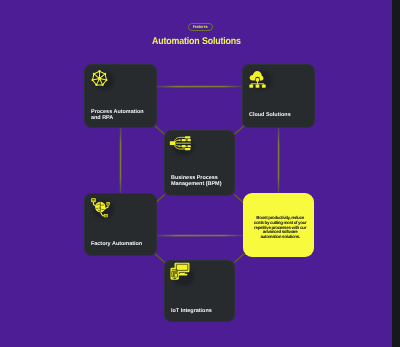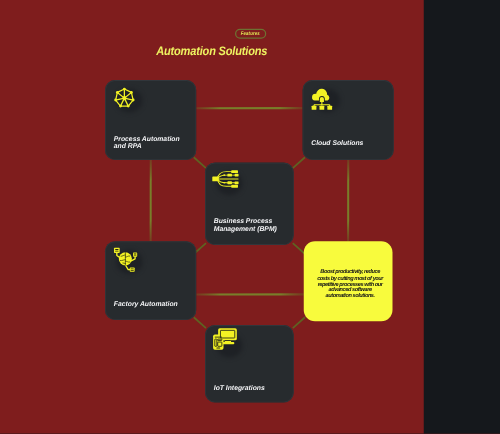--- a/index.html
+++ b/index.html
@@ -1,18 +1,18 @@
 <!DOCTYPE html>
 <html><head>
 <meta charset="utf-8">
 <style>
   html,body{margin:0;padding:0;}
   body{width:400px;height:347px;background:#15181c;font-family:"Liberation Sans",sans-serif;overflow:hidden;
     -webkit-font-smoothing:antialiased;text-rendering:geometricPrecision;}
-  .stage{position:relative;width:339px;height:347px;background:#7f1d1d;font-style:italic;}
+  .stage{position:relative;width:392px;height:347px;background:#4c1d95;}
 
   
   .badge{position:absolute;left:187.5px;top:23px;width:25px;height:8px;
     box-sizing:border-box;border:0.8px solid #6d7132;border-radius:999px;
     display:flex;align-items:center;justify-content:center;}
   .badge span{display:inline-block;color:#e3ec56;font-size:4.2px;font-weight:700;
     letter-spacing:.12px;line-height:1;transform:scaleX(.82);transform-origin:center;white-space:nowrap;}
   .title{position:absolute;left:0;right:0;top:36.8px;text-align:center;
     color:#eef261;font-size:9.8px;font-weight:700;letter-spacing:-.15px;line-height:1;}
   .title span{display:inline-block;transform:scaleX(.9);transform-origin:center;}

